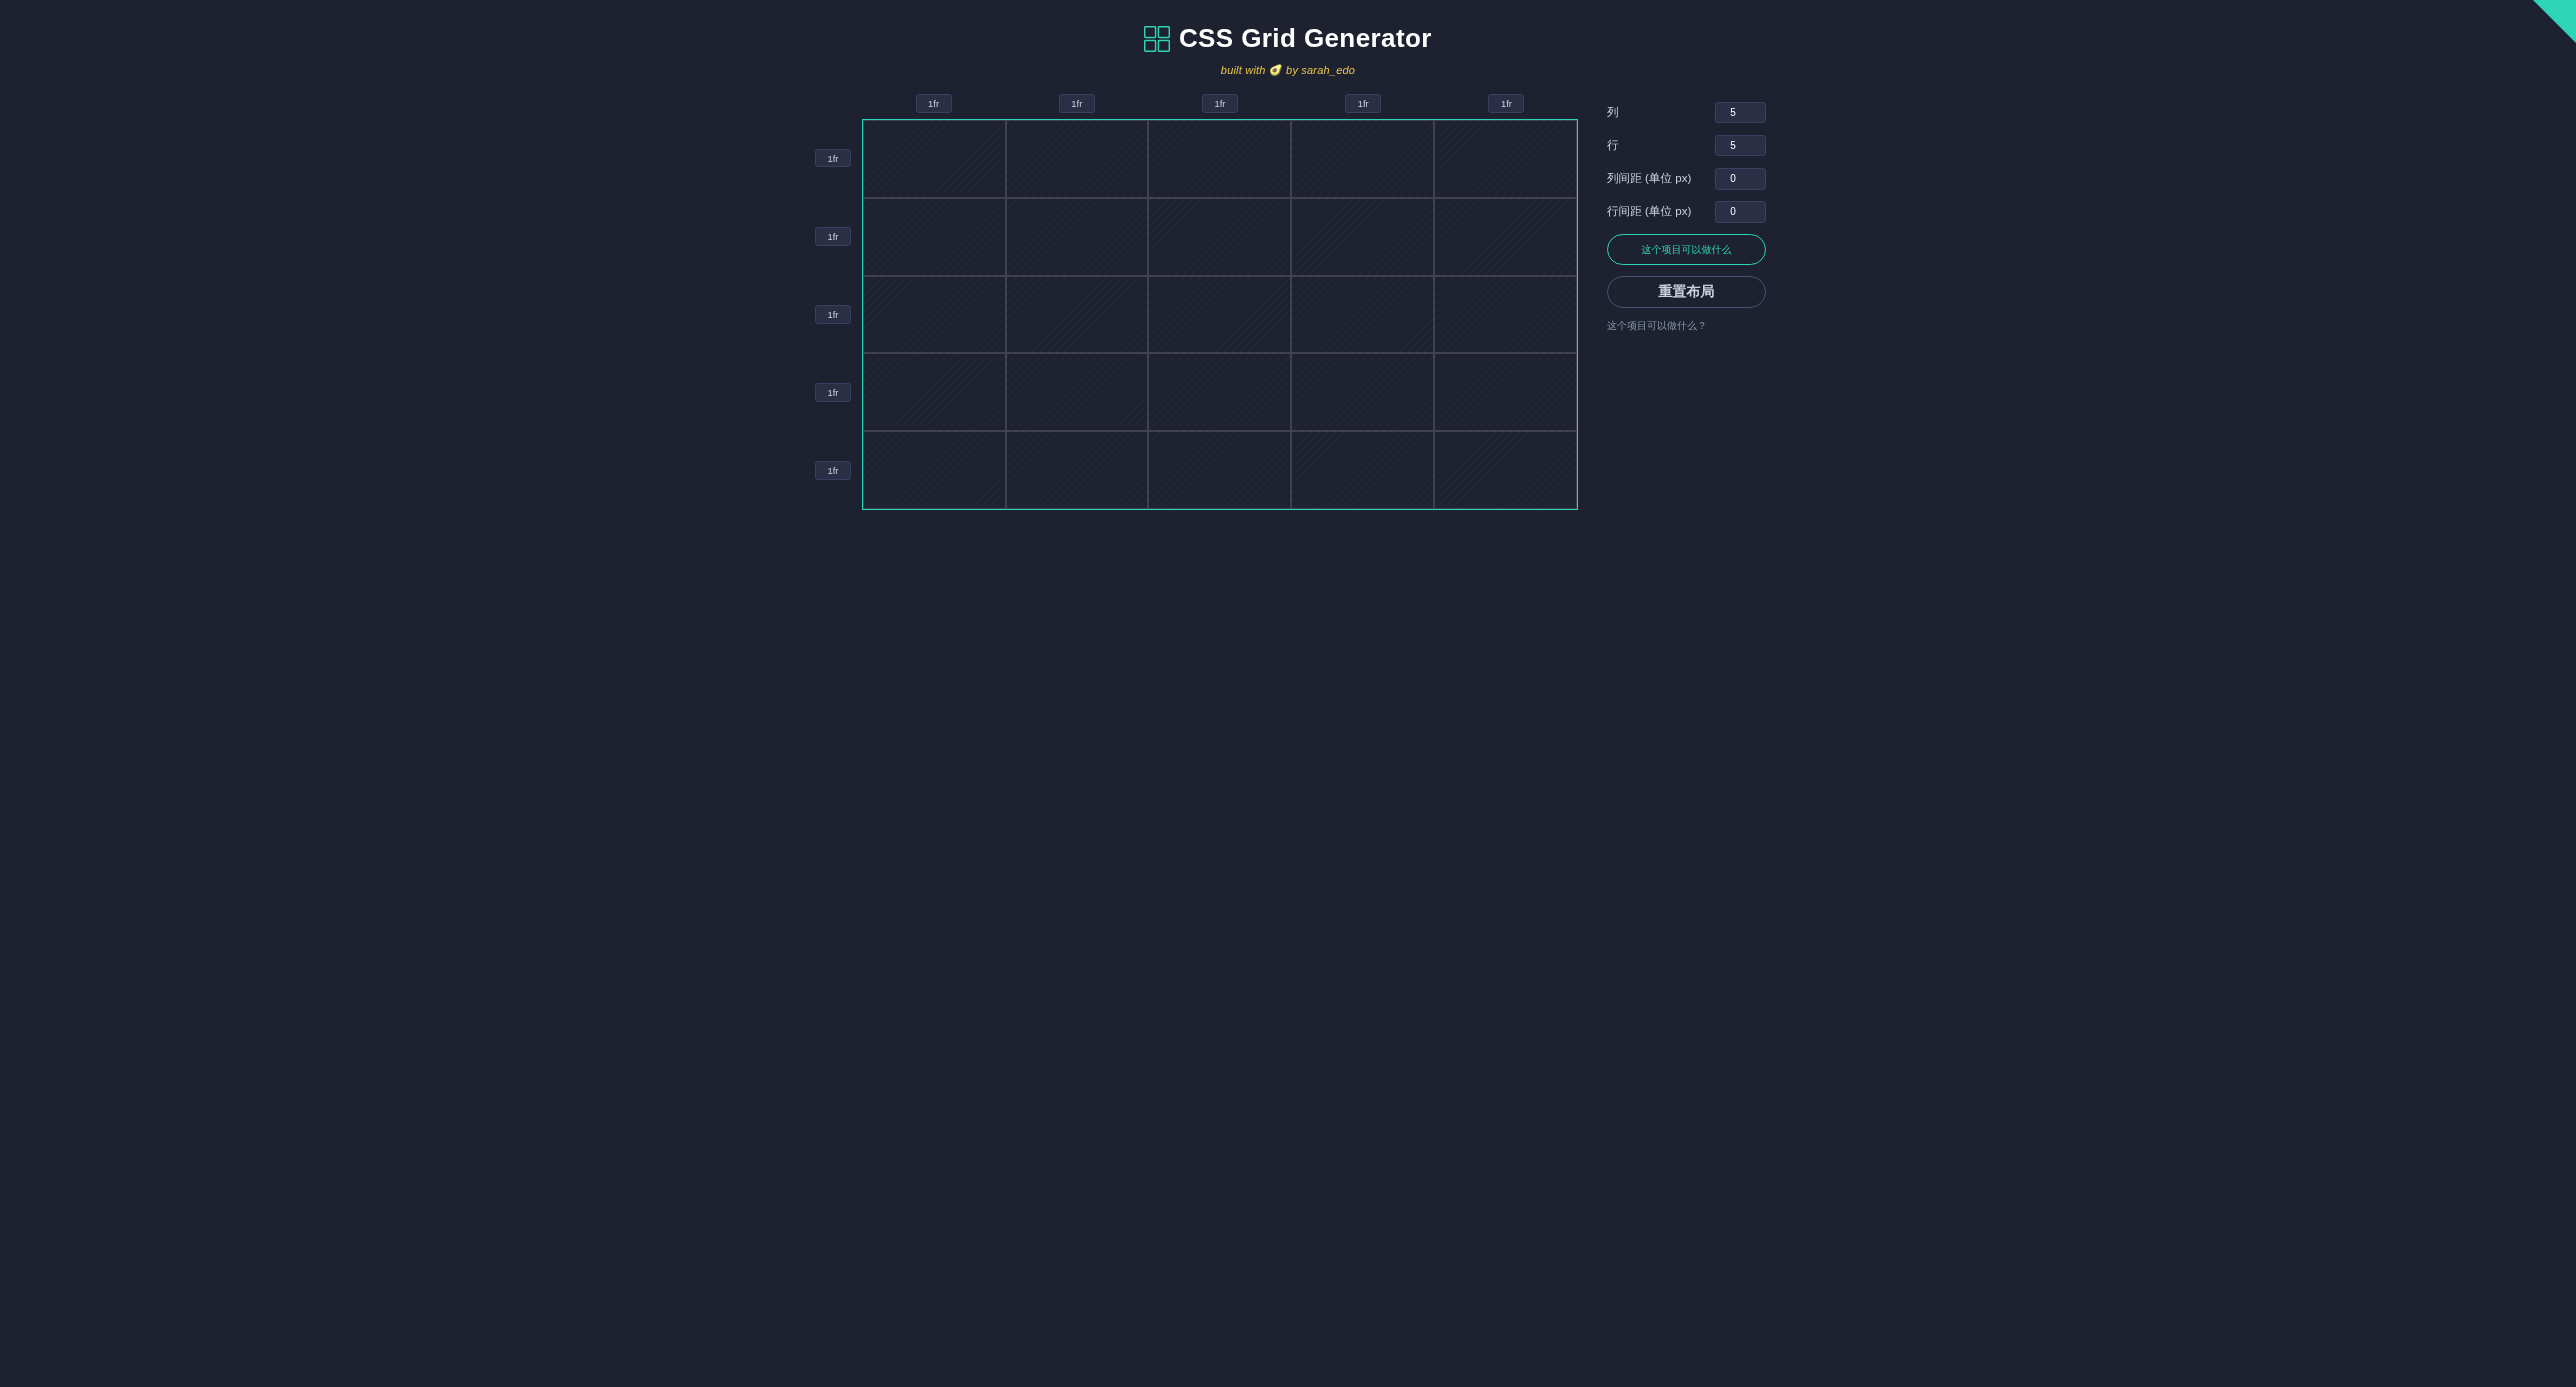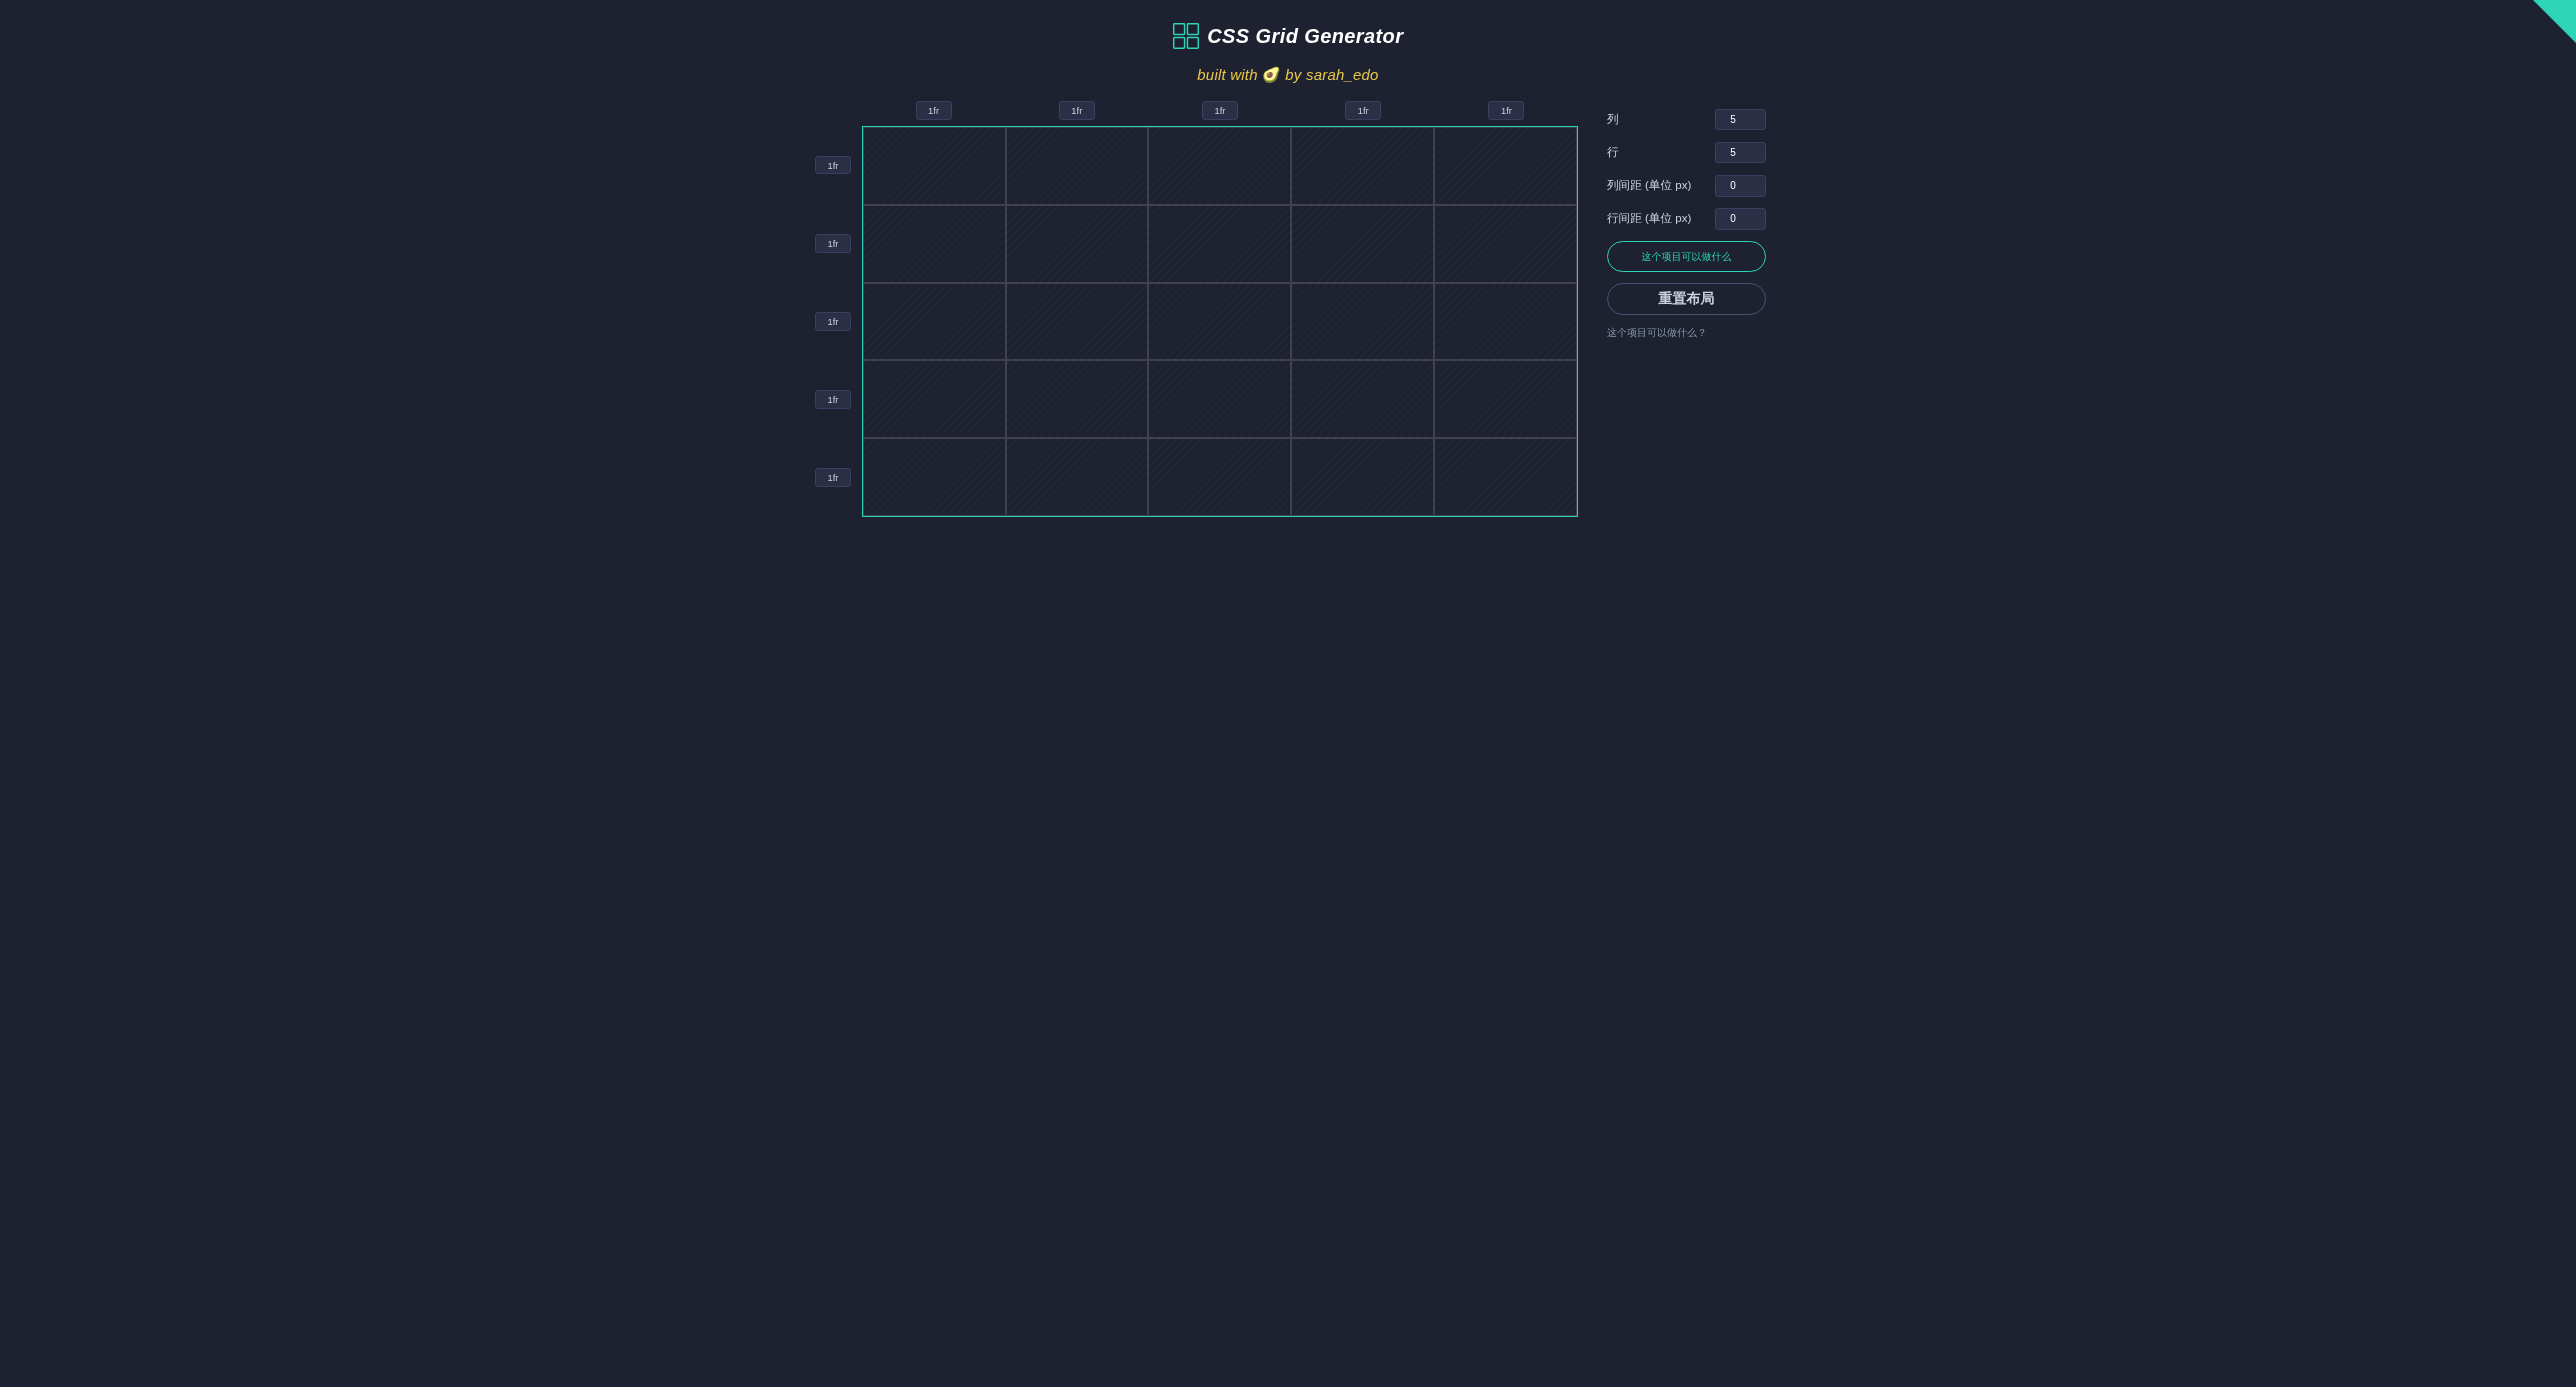--- a/index.html
+++ b/index.html
@@ -30,32 +30,31 @@
       align-items: center;
       gap: 8.7px;
     }
 
     .grid-icon {
       width: 26px;
       height: 26px;
     }
 
     .app-title {
-      font-size: 20px;
+      font-size: 26px;
       font-weight: 700;
       color: #ffffff;
       letter-spacing: 0.4px;
-      font-style: italic;
     }
 
     .subtitle {
-      font-size: 15px;
+      font-size: 11px;
       color: #e8c84a;
       font-style: italic;
-      margin-top: 17px;
+      margin-top: 10px;
       letter-spacing: 0.2px;
     }
 
     .subtitle .emoji {
       font-style: normal;
     }
 
     .main-content {
       display: flex;
       align-items: flex-start;

